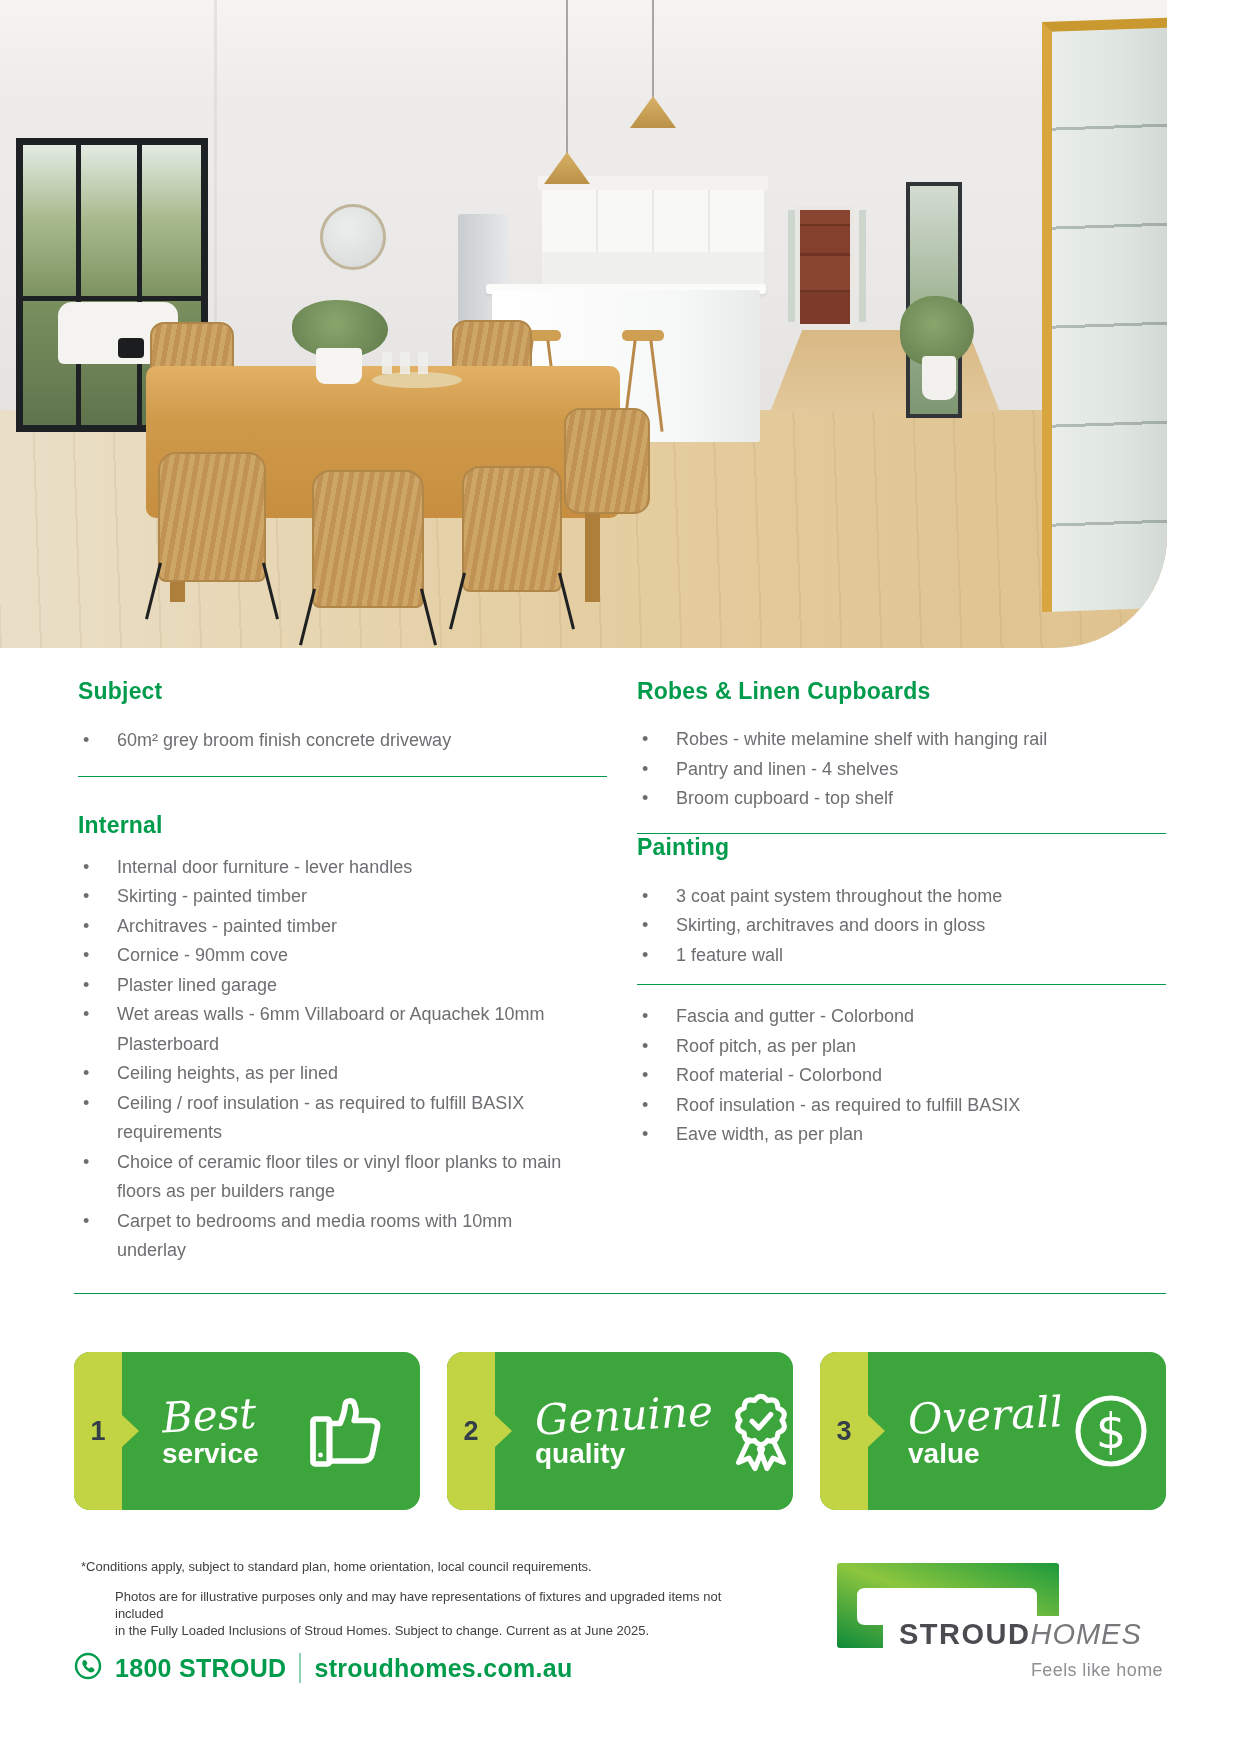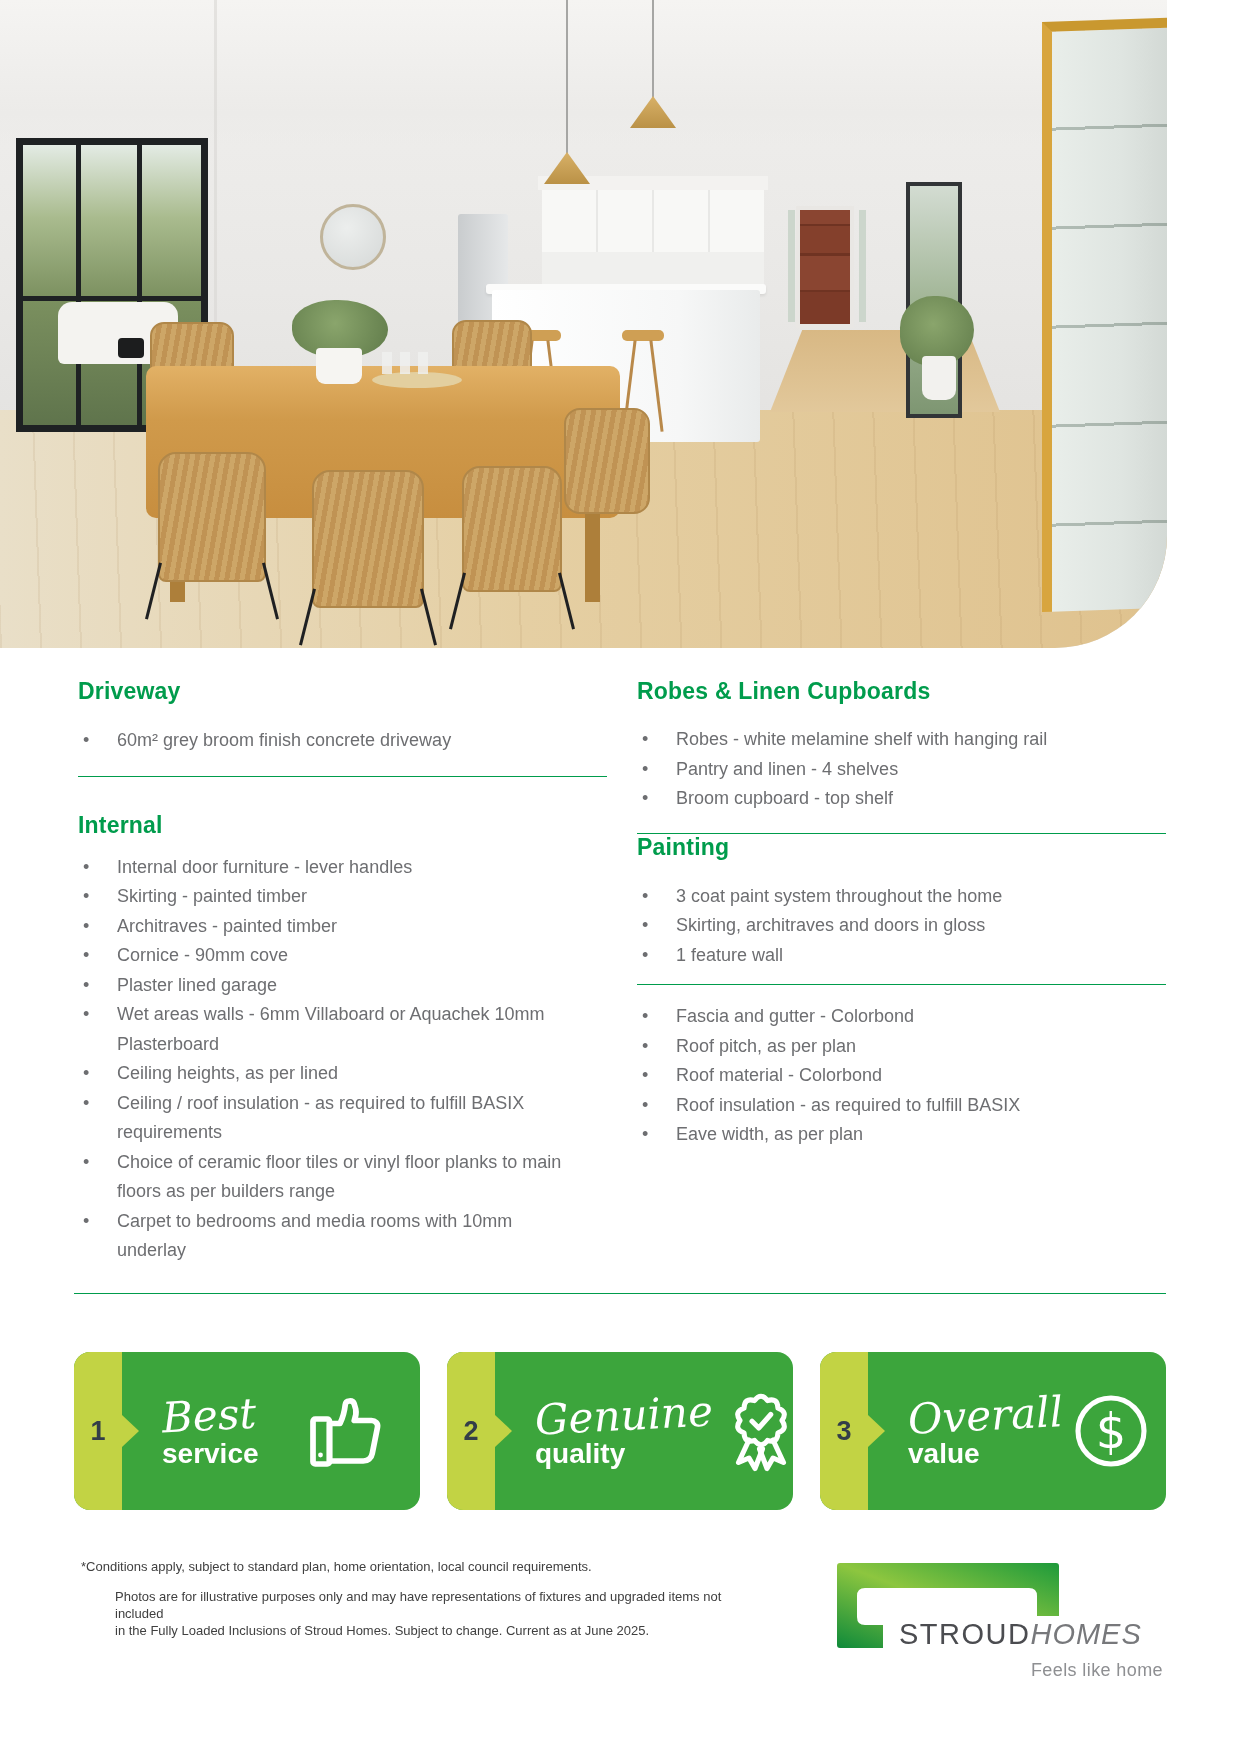--- a/index.html
+++ b/index.html
@@ -130,21 +130,21 @@
   
   .disclaimer { position:absolute; left:81px; top:1558px; width:668px;
                 font-size:13px; line-height:17px; color:#404040; }
   .disclaimer p + p { margin-top:13px; white-space:pre-line;margin-left:34px; }
   .footer { position:absolute; left:74px; top:1652px; display:flex; align-items:center; gap:13px; }
   .footer .phone, .footer .site { font-size:25px; font-weight:700; color:#009C4C; letter-spacing:.3px; }
   .footer .sep { width:2px; height:30px; background:rgba(0,156,76,.45); }
   .logo { position:absolute; left:837px; top:1563px; width:336px; height:130px; }
   .logo svg.frame { position:absolute; left:0; top:0; }
   .brand { position:absolute; left:62px; top:56px; font-size:29px; line-height:30px; white-space:nowrap; }
-  .brand .b1 { font-weight:400; color:#4B4C50; letter-spacing:1.5px;text-align:right; }
+  .brand .b1 { font-weight:700; color:#4B4C50; letter-spacing:1.5px;text-align:right; }
   .brand .b2 { font-weight:400; color:#77787B; letter-spacing:1px;font-style:italic; }
   .tagline { position:absolute; right:10px; top:97px; font-size:18px; color:#8E8F92;
              font-weight:400; letter-spacing:.4px; }
 </style>
 </head>
 <body>
 
 <div class="page">
 
   <div class="hero">
@@ -208,21 +208,21 @@
     <div class="sidelight sidelight-l"></div>
     <div class="sidelight sidelight-r"></div>
     <div class="door"></div>
     <div class="hall-mirror"></div>
     <div class="foliage hall-plant-leaves"></div>
     <div class="hall-plant-pot"></div>
     <div class="art"></div>
   </div>
 
   <section class="col col-left">
-    <h2 class="sec mt-first">Driveway</h2>
+    <h2 class="sec mt-first">Subject</h2>
     <ul class="u1">
       <li>
           <span class="dot">•</span>
           <span class="txt">60m² grey broom finish concrete driveway</span>
         </li>
     </ul>
     <hr class="rule r1">
     <h2 class="sec h2i">Internal</h2>
     <ul class="u2">
       <li>
@@ -381,20 +381,31 @@
       </div>
     </div>
   </div>
 
   <div class="disclaimer">
     <p>*Conditions apply, subject to standard plan, home orientation, local council requirements.</p>
     <p>Photos are for illustrative purposes only and may have representations of fixtures and upgraded items not included
 in the Fully Loaded Inclusions of Stroud Homes. Subject to change. Current as at June 2025.</p>
   </div>
 
+  <div class="footer">
+    <span>
+      <svg width="28" height="28" viewBox="0 0 28 28" fill="none">
+        <circle cx="14" cy="14" r="12" stroke="#009C4C" stroke-width="2.4"></circle>
+        <path d="M9.2 8.6 C10.2 7.7 11.5 7.9 12.1 8.9 L13 10.3 C13.5 11.1 13.3 12.1 12.6 12.7 L11.9 13.3 C12.6 14.7 13.8 15.9 15.2 16.6 L15.8 15.9 C16.4 15.2 17.4 15 18.2 15.5 L19.6 16.4 C20.6 17 20.8 18.3 19.9 19.3 C18.7 20.5 16.8 20.7 15.3 19.9 C12.6 18.5 10.4 16.3 9 13.6 C8.2 12.1 8 10.2 9.2 8.6 Z" fill="#009C4C"></path>
+      </svg>
+    </span>
+    <span class="phone">1800 STROUD</span>
+    <span class="sep"></span>
+    <span class="site">stroudhomes.com.au</span>
+  </div>
 
   <div class="logo">
     <svg class="frame" width="222" height="85" viewBox="0 0 222 85">
       <defs>
         <linearGradient id="lg" x1="0" y1="1" x2="1" y2="0">
           <stop offset="0" stop-color="#0E8A3A"></stop>
           <stop offset="0.5" stop-color="#8DC63F"></stop>
           <stop offset="1" stop-color="#1D9A3B"></stop>
         </linearGradient>
       </defs>

